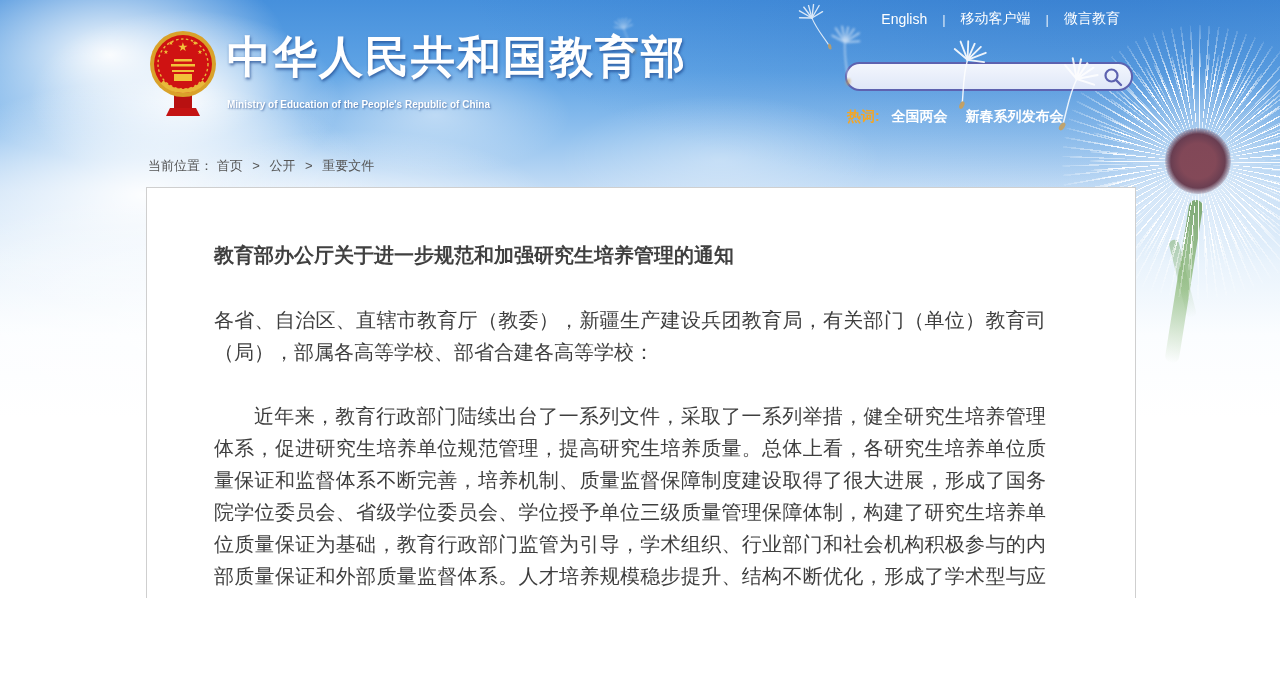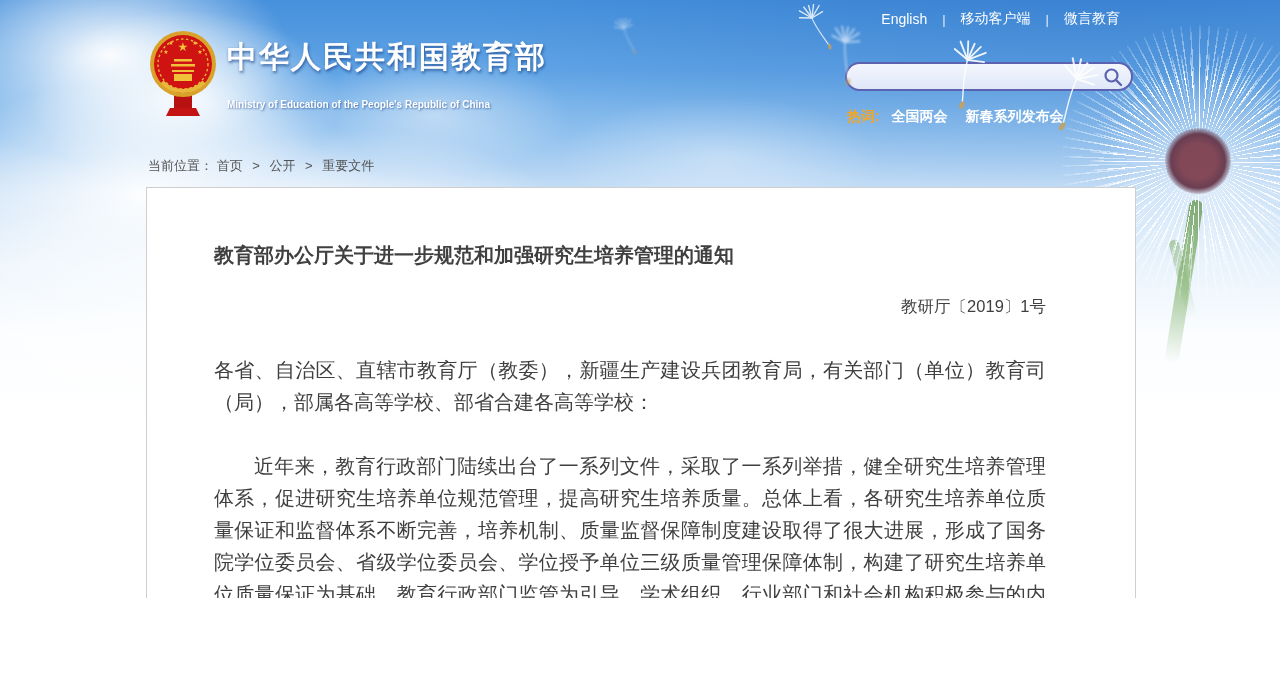--- a/index.html
+++ b/index.html
@@ -39,21 +39,21 @@
     transform:rotate(-14deg);transform-origin:top center;opacity:.55;
     background:linear-gradient(180deg,#7fae6d,rgba(230,242,226,0));}
   .seeds{position:absolute;left:0;top:0;width:1280px;height:685px;pointer-events:none;z-index:5;}
   .seed{position:absolute;}
   
   .top-links{position:absolute;top:10px;right:160px;display:flex;align-items:center;gap:15px;z-index:2;}
   .top-links a{color:#fff;font-size:14px;text-decoration:none;}
   .nav-sep{color:rgba(255,255,255,.85);font-size:13px;}
   .logo{position:absolute;left:148px;top:26px;display:flex;align-items:flex-start;z-index:2;}
   .logo-text{margin-left:9px;padding-top:9px;}
-  .site-title{color:#fff;font-size:30px;font-weight:bold;letter-spacing:2px;line-height:44px;white-space:nowrap;
+  .site-title{color:#fff;font-size:44px;font-weight:bold;letter-spacing:2px;line-height:44px;white-space:nowrap;
     text-shadow:1px 2px 3px rgba(20,60,130,.65),0 0 2px rgba(120,170,220,.5);}
   .site-subtitle{color:#fff;font-size:10px;font-weight:bold;margin-top:20px;white-space:nowrap;
     text-shadow:1px 1px 2px rgba(20,60,130,.6);}
   .search-box{position:absolute;left:845px;top:62px;width:288px;height:29px;box-sizing:border-box;
     border:2px solid #5d62b0;border-radius:16px;z-index:2;display:flex;align-items:center;
     background:linear-gradient(180deg,#f3f6fd,#dfe7f8);}
   .search-input{flex:1;border:none;outline:none;background:transparent;height:22px;margin-left:12px;
     font-size:14px;color:#333;}
   .search-btn{border:none;background:transparent;padding:0 8px 0 4px;cursor:pointer;display:flex;align-items:center;}
   .hot-words{position:absolute;left:847px;top:108px;z-index:2;font-size:14px;font-weight:bold;text-align:center;}
@@ -179,18 +179,17 @@
     <span>当前位置：</span>
     <a href="#">首页</a>
     <span class="bsep">&gt;</span>
     <a href="#">公开</a>
     <span class="bsep">&gt;</span>
     <a href="#">重要文件</a>
   </div>
 
   <main class="panel">
     <h1 class="doc-title">教育部办公厅关于进一步规范和加强研究生培养管理的通知</h1>
-    <div class="doc-number">教研厅〔2019〕1号</div>
     <p class="para recipients">各省、自治区、直辖市教育厅（教委），新疆生产建设兵团教育局，有关部门（单位）教育司（局），部属各高等学校、部省合建各高等学校：</p>
     <p class="para indent">近年来，教育行政部门陆续出台了一系列文件，采取了一系列举措，健全研究生培养管理体系，促进研究生培养单位规范管理，提高研究生培养质量。总体上看，各研究生培养单位质量保证和监督体系不断完善，培养机制、质量监督保障制度建设取得了很大进展，形成了国务院学位委员会、省级学位委员会、学位授予单位三级质量管理保障体制，构建了研究生培养单位质量保证为基础，教育行政部门监管为引导，学术组织、行业部门和社会机构积极参与的内部质量保证和外部质量监督体系。人才培养规模稳步提升、结构不断优化，形成了学术型与应用型人才并重的培养格局，培养了大批服务于国家和地方经济社会发展、科学技术进步、文化传承创新的优秀人才，国际影响不断扩大。另一方面，个别研究生培养单位在研究生培养过程、师德师风、学位授予等方面仍有学术不端、论文作假等问题发生，暴露了导师责任还未完全落实、研究生学习和自我管理主动性还不足、管理制度还不细密、政策</p>
   </main>
 
 </div>
 
 </body></html>

